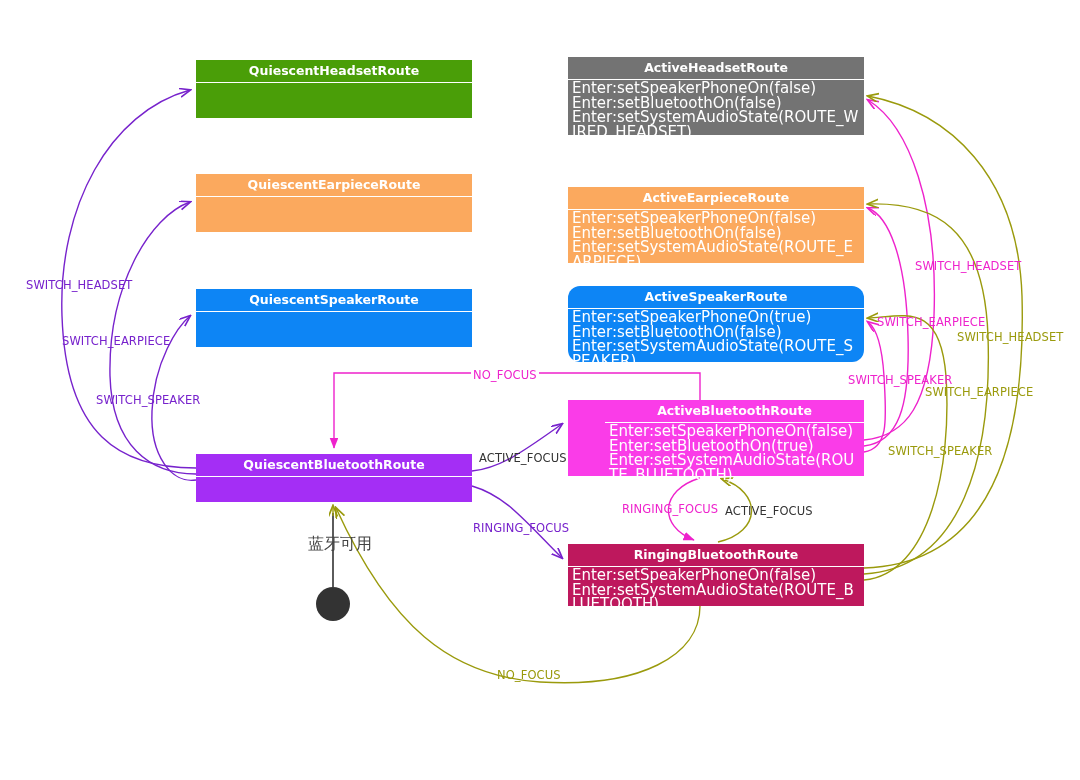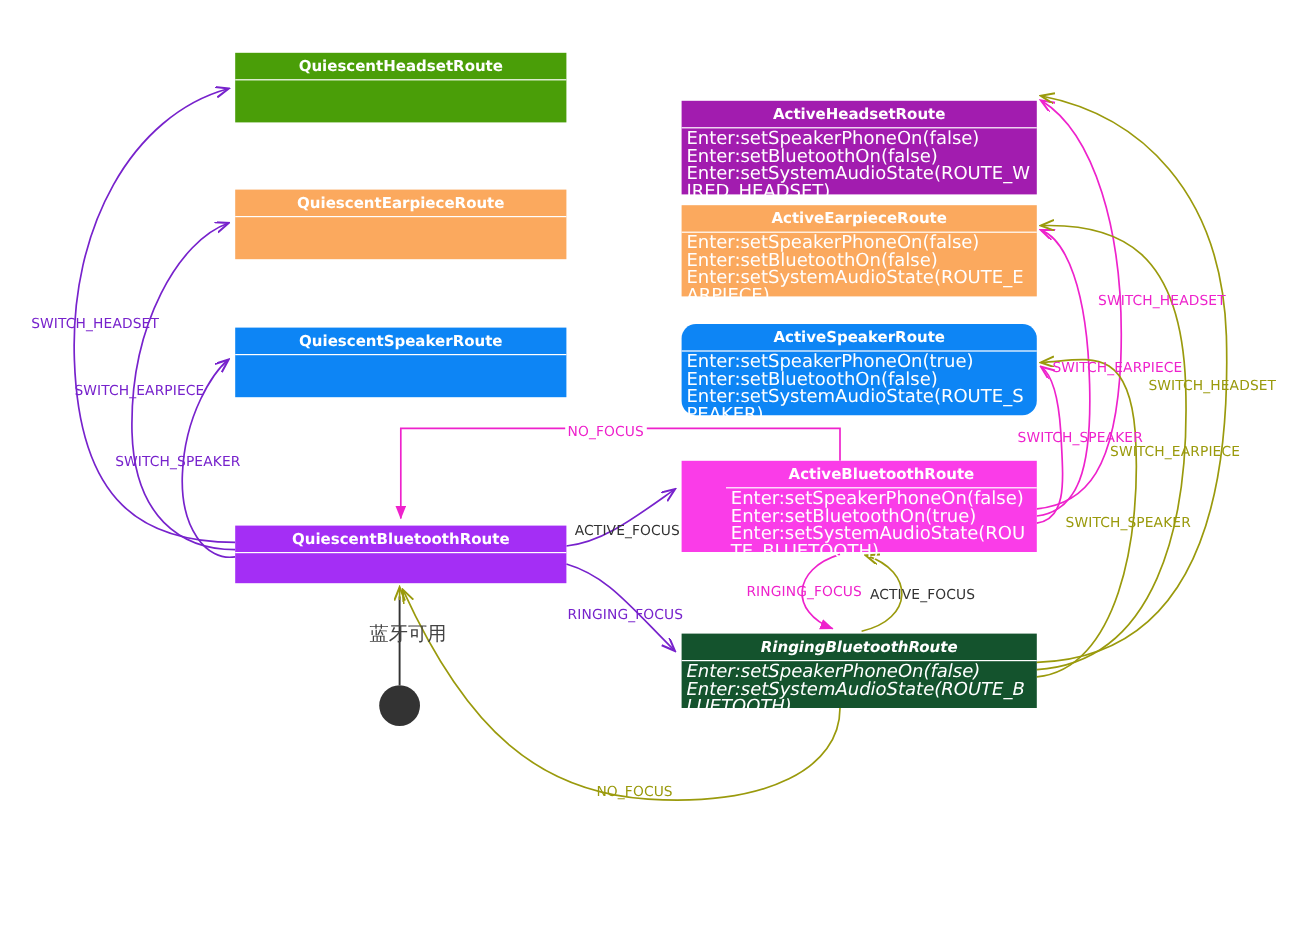--- a/index.html
+++ b/index.html
@@ -1,18 +1,18 @@
 <!DOCTYPE html>
 <html><head>
 <meta charset="utf-8">
 <style>
   html,body{margin:0;padding:0;background:#ffffff;}
   body{width:1080px;height:780px;position:relative;overflow:hidden;
        font-family:"DejaVu Sans","Liberation Sans",sans-serif;}
-  #canvas{position:absolute;left:0;top:0;width:1080px;height:626px;}
+  #canvas{position:absolute;left:0;top:16px;width:1080px;height:626px;}
   svg.layer{position:absolute;left:0;top:0;width:1080px;height:780px;pointer-events:none;}
 
   .state{position:absolute;box-sizing:border-box;}
   .state .title{
       text-align:center;font-weight:bold;font-size:12.5px;color:#ffffff;
       line-height:22px;height:22px;overflow:hidden;white-space:nowrap;
       border-bottom:1.5px solid #ffffff;
   }
   .state .body{
       font-size:15px;color:#ffffff;line-height:14.5px;
@@ -91,21 +91,21 @@
         <path d="M333,500 L333,490" marker-end="url(#ah-olive)"></path>
       </g>
     </g>
   </svg>
 
   <div class="state" style="left:196px;top:44px;width:276px;height:58px;background:#4a9e08;">
     <div class="title">QuiescentHeadsetRoute</div>
     <div class="body"></div>
   </div>
 
-  <div class="state" style="left:568px;top:41px;width:296px;height:78px;background:#a21caf;margin-top:43px;">
+  <div class="state" style="left:568px;top:41px;width:296px;height:78px;background:#737373;">
     <div class="title">ActiveHeadsetRoute</div>
     <div class="body">
       <div class="act">Enter:setSpeakerPhoneOn(false)</div>
       <div class="act">Enter:setBluetoothOn(false)</div>
       <div class="act">Enter:setSystemAudioState(ROUTE_WIRED_HEADSET)</div>
     </div>
   </div>
 
   <div class="state" style="left:196px;top:158px;width:276px;height:58px;background:#fba95e;">
     <div class="title">QuiescentEarpieceRoute</div>
@@ -142,21 +142,21 @@
 
   <div class="state" style="left:568px;top:384px;width:296px;height:76px;background:#fa3ce8;padding-left:37px;">
     <div class="title">ActiveBluetoothRoute</div>
     <div class="body">
       <div class="act">Enter:setSpeakerPhoneOn(false)</div>
       <div class="act">Enter:setBluetoothOn(true)</div>
       <div class="act">Enter:setSystemAudioState(ROUTE_BLUETOOTH)</div>
     </div>
   </div>
 
-  <div class="state" style="left:568px;top:528px;width:296px;height:62px;background:#14532d;font-style:italic;">
+  <div class="state" style="left:568px;top:528px;width:296px;height:62px;background:#be185d;">
     <div class="title">RingingBluetoothRoute</div>
     <div class="body">
       <div class="act">Enter:setSpeakerPhoneOn(false)</div>
       <div class="act">Enter:setSystemAudioState(ROUTE_BLUETOOTH)</div>
     </div>
   </div>
 
   <div class="startdot" style="left:316px;top:571px;width:34px;height:34px;"></div>
   <div class="startlabel" style="left:308px;top:518px;">蓝牙可用</div>
 

